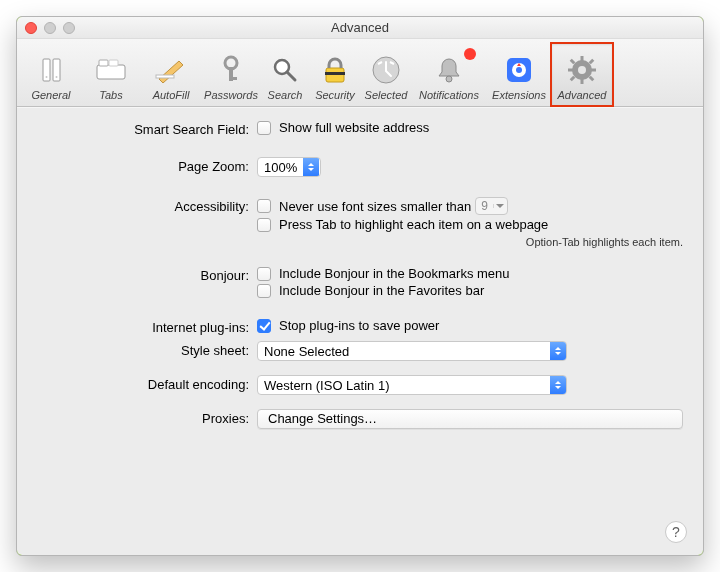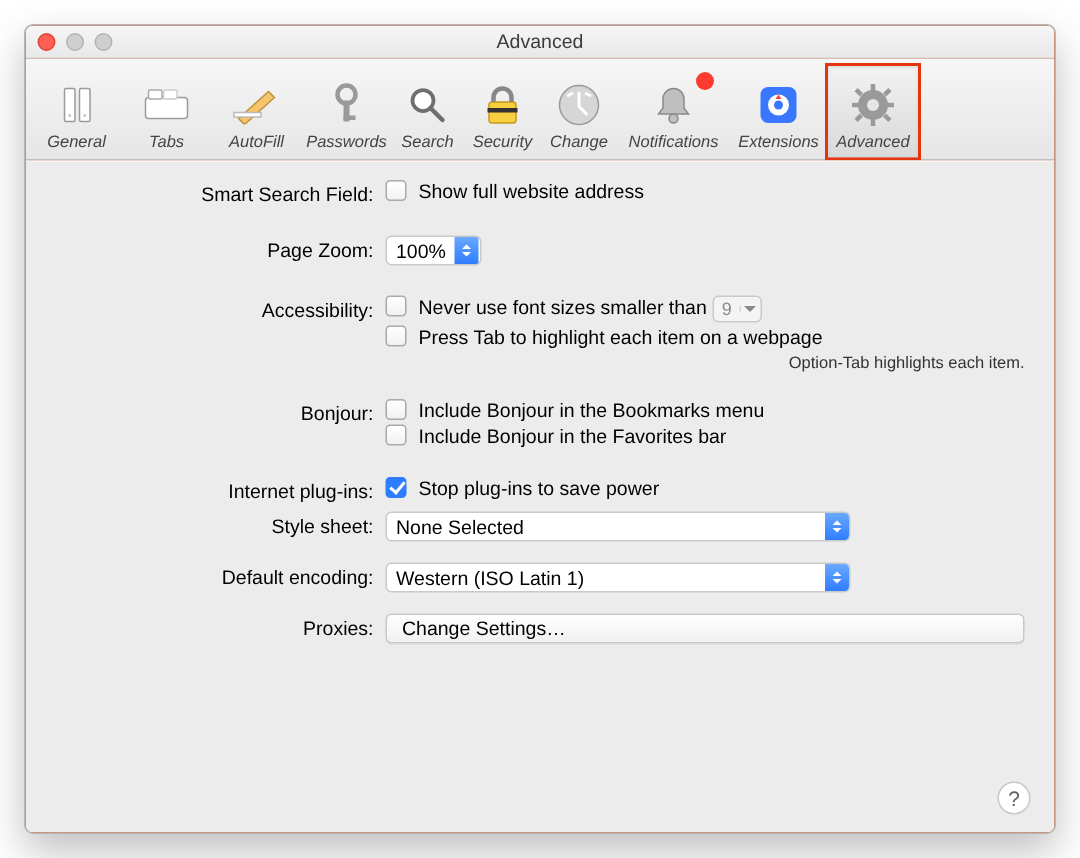--- a/index.html
+++ b/index.html
@@ -8,21 +8,21 @@
     padding: 16px;
     background: #fff;
     font-family: -apple-system, "Helvetica Neue", Helvetica, Arial, sans-serif;
     font-size: 13px;
     color: #000;
   }
   .window {
     width: 688px;
     height: 540px;
     margin: 0 auto;
-    background: #c2410c;
+    background: #84cc16;
     border: 1px solid #b5b5b5;
     border-radius: 6px;
     box-shadow: 0 12px 28px rgba(0,0,0,0.25);
     display: flex;
     flex-direction: column;
     overflow: hidden;
   }
   .titlebar {
     height: 22px;
     background: linear-gradient(#f6f6f6,#e8e8e8);
@@ -82,21 +82,21 @@
   }
   .row.tall { margin-bottom: 20px; }
   .row-label {
     width: 220px;
     text-align: right;
     padding-right: 8px;
     padding-top: 2px;
     color: #000;
   }
   .row-body { flex:1; display:flex; flex-direction:column; gap:2px; }
-  .inline { display:flex; gap:4px; }
+  .inline { display:flex; align-items:center; gap:4px; }
   .mac-check {
     appearance: none;
     width: 14px; height: 14px;
     border: 1px solid #a9a9a9;
     border-radius: 3px;
     background: linear-gradient(#fff,#f1f1f1);
     margin: 0 4px 0 0;
     position: relative;
   }
   .mac-check:checked {
@@ -243,21 +243,21 @@
       <span class="tlabel">Security</span>
     </div>
     <div class="titem" style="width:50px">
       <div class="ticon">
         <svg width="30" height="30">
             <circle cx="15" cy="15" r="13" fill="#d6d6d6" stroke="#999"></circle>
             <path d="M15 7 v9 l5 5" stroke="#fff" stroke-width="2" fill="none" stroke-linecap="round"></path>
             <path d="M7 9 l4 -2 M23 9 l-4 -2" stroke="#fff" stroke-width="2"></path>
           </svg>
       </div>
-      <span class="tlabel">Change</span>
+      <span class="tlabel">Selected</span>
     </div>
     <div class="titem" style="width:76px">
       <div class="badge"></div>
       <div class="ticon">
         <svg width="26" height="28">
             <path d="M13 3 a7 7 0 0 1 7 7 v6 l3 4 H3 l3-4 v-6 a7 7 0 0 1 7-7 Z" fill="#bfbfbf" stroke="#8a8a8a"></path>
             <circle cx="13" cy="23" r="3" fill="#bfbfbf" stroke="#8a8a8a"></circle>
           </svg>
       </div>
       <span class="tlabel">Notifications</span>

